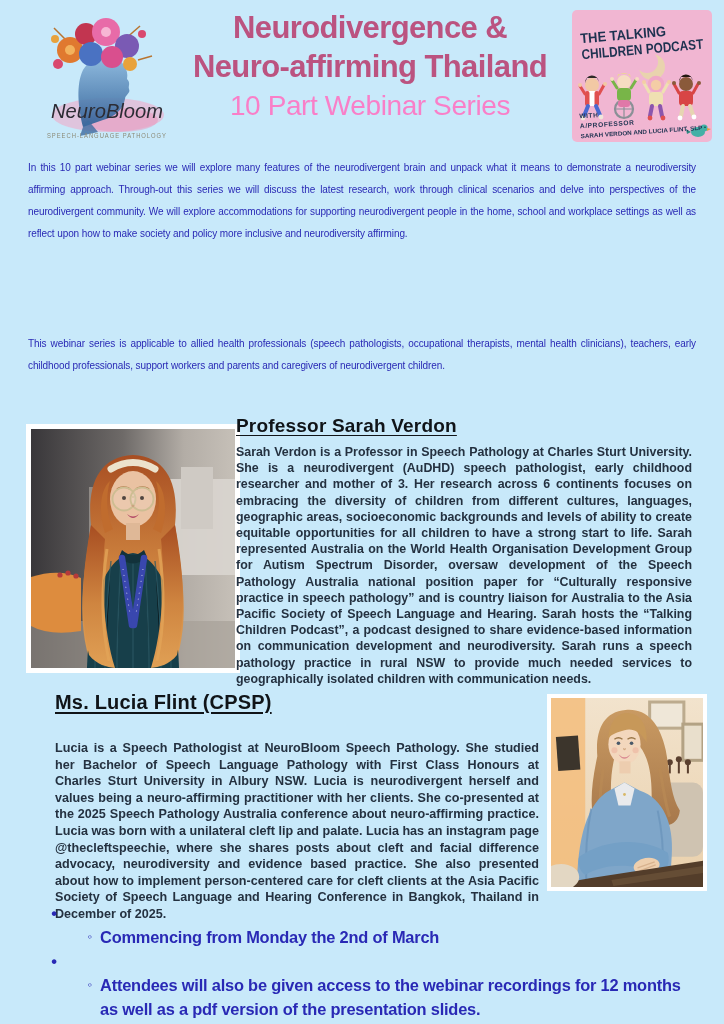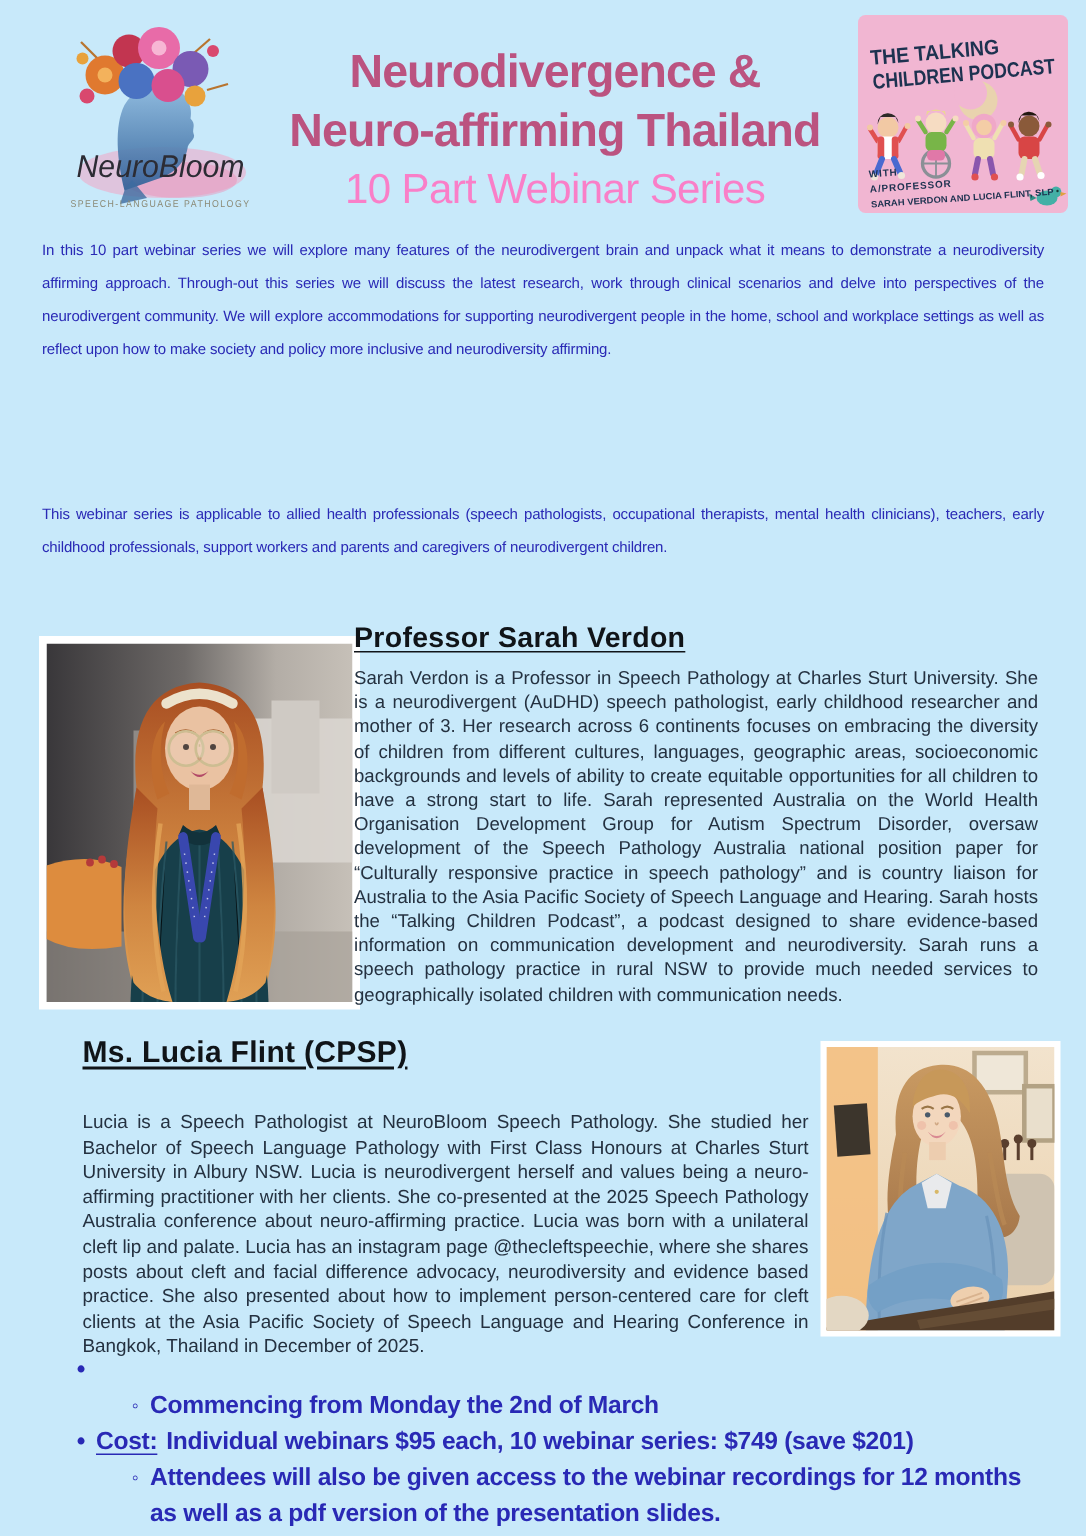--- a/index.html
+++ b/index.html
@@ -1,40 +1,40 @@
 <!DOCTYPE html>
 <html><head>
 <meta charset="utf-8">
 <style>
   html,body{margin:0;padding:0;background:#9fb6c4;}
   .page{position:relative;width:724px;height:1024px;background:#c8e9fa;overflow:hidden;
         font-family:"Liberation Sans",sans-serif;}
 
   
-  .header-title{position:absolute;left:152px;top:28px;width:436px;text-align:center;}
+  .header-title{position:absolute;left:152px;top:8px;width:436px;text-align:center;}
   .title-line{color:#bb5380;font-size:31px;font-weight:800;line-height:39px;letter-spacing:-0.6px;}
   .subtitle{color:#f97fc8;font-size:28px;font-weight:400;line-height:34px;margin-top:3px;letter-spacing:-0.4px;}
 
   .nb-logo{position:absolute;left:28px;top:12px;width:158px;height:134px;}
   .pod-logo{position:absolute;left:572px;top:10px;width:140px;height:132px;}
 
   
   .intro{position:absolute;left:28px;width:668px;color:#2929b5;font-weight:400;
          font-size:10px;line-height:22px;text-align:justify;letter-spacing:-0.1px;}
   .intro1{top:157px;}
   .intro2{top:333px;}
 
   
   .sarah-photo{position:absolute;left:26px;top:424px;width:214px;height:249px;background:#ffffff;
                padding:5px;box-sizing:border-box;}
   .sarah-photo svg{display:block;width:100%;height:100%;}
   .sarah-text{position:absolute;left:236px;top:415px;width:456px;}
   .section-heading{font-size:19px;font-weight:800;color:#101418;text-decoration:underline;
                    text-underline-offset:3px;letter-spacing:0.2px;}
-  .bio{font-weight:400;color:#243140;text-align:justify;}
+  .bio{font-weight:700;color:#243140;text-align:justify;}
   .sarah-bio{margin-top:7px;font-size:12.4px;line-height:16.2px;}
 
   
   .lucia-heading{position:absolute;left:55px;top:691px;font-size:20px;}
   .lucia-bio{position:absolute;left:55px;top:740px;width:484px;font-size:12.6px;line-height:16.6px;}
   .lucia-photo{position:absolute;left:547px;top:694px;width:160px;height:197px;background:#ffffff;
                padding:4px;box-sizing:border-box;}
   .lucia-photo svg{display:block;width:100%;height:100%;}
 
   
@@ -321,21 +321,20 @@
   <div class="details">
     <div class="b-row">
       <span class="b-dot">•</span>
     </div>
     <div class="b-row b-sub">
       <span class="b-dot">◦</span>
       <span>Commencing from Monday the 2nd of March</span>
     </div>
     <div class="b-row">
       <span class="b-dot">•</span>
-      <span><span class="u">Cost:</span><span>Individual webinars $95 each, 10 webinar series: $749 (save $201)</span></span>
     </div>
     <div class="b-row b-sub">
       <span class="b-dot">◦</span>
       <span>Attendees will also be given access to the webinar recordings for 12 months as well as a pdf version of the presentation slides.</span>
     </div>
   </div>
 
 </div>
 
 </body></html>

